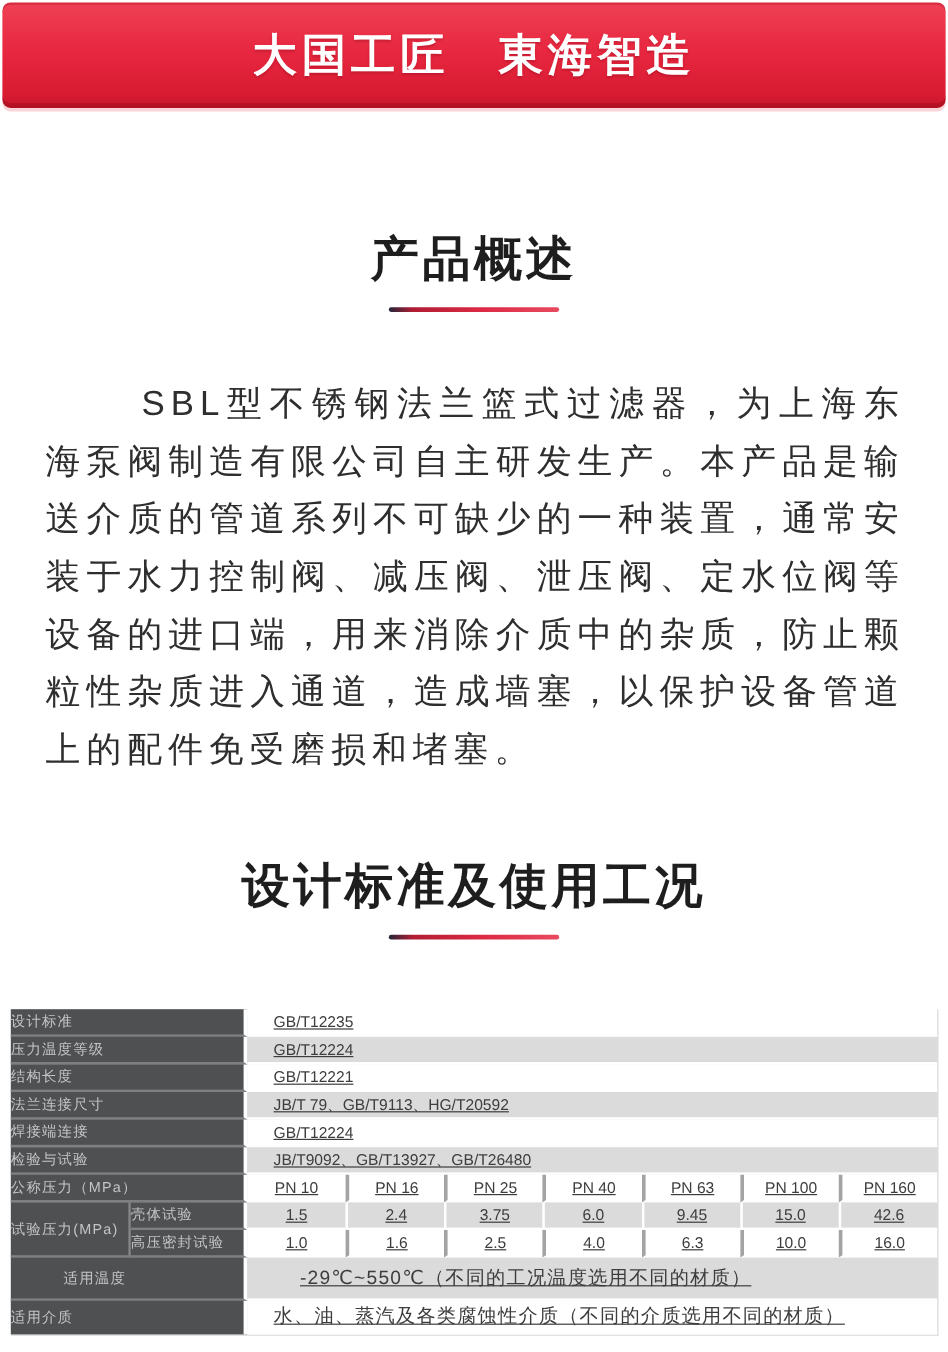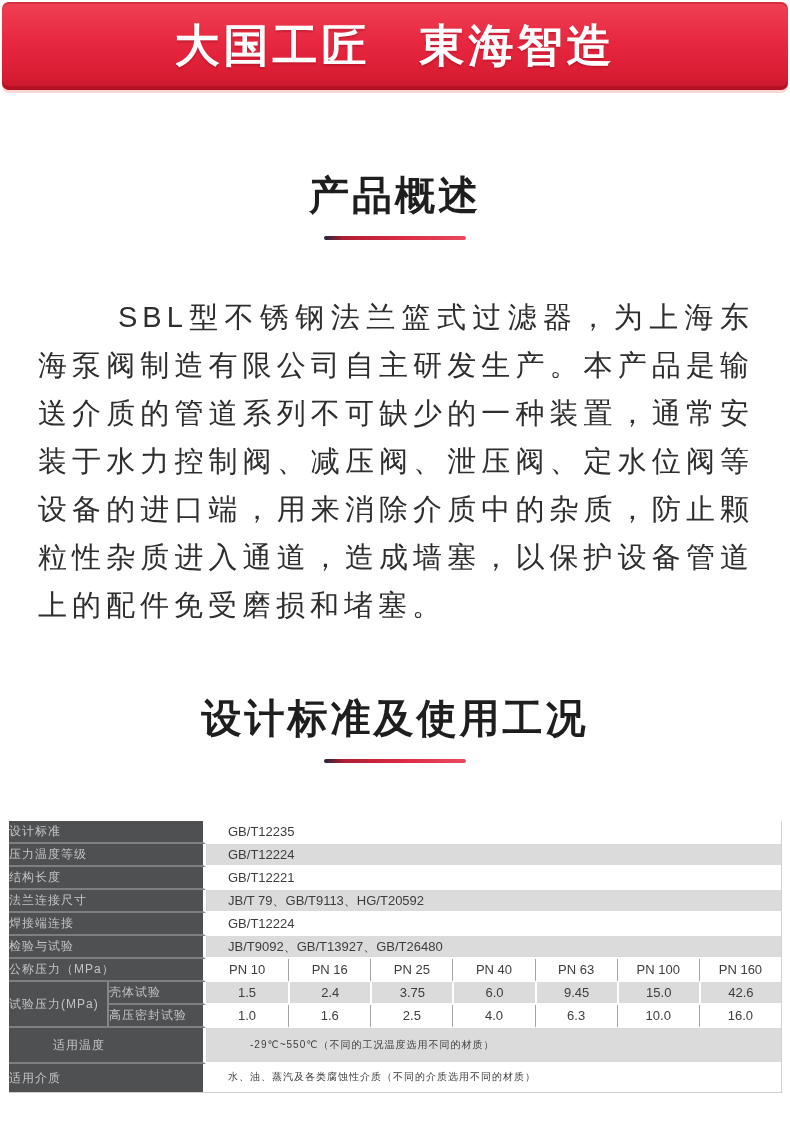--- a/index.html
+++ b/index.html
@@ -18,29 +18,29 @@
   .banner{
     margin:2px 2px 0 2px;
     height:88px;
     border-radius:7px;
     background:linear-gradient(180deg,#ef4054 0%,#e72840 45%,#da1c33 85%,#c5172a 100%);
     box-shadow:inset 0 2px 0 rgba(170,15,30,.35), inset 0 -4px 0 rgba(150,10,25,.40), 0 3px 0 rgba(235,90,105,.25);
     display:flex;align-items:center;justify-content:center;
   }
   .banner h1{
     color:#fff;
-    font-size:45px;
+    font-size:37px;
     font-weight:bold;
     letter-spacing:4px;
     text-shadow:0 2px 2px rgba(140,10,25,.35);
     white-space:pre;
   }
   
   .section-title{
-    margin-top:78px;
+    margin-top:98px;
     text-align:center;
     font-size:40px;
     font-weight:bold;
     letter-spacing:3px;
     color:#1e1e1e;
   }
   .section-title.second{margin-top:62px;}
   .title-underline{
     width:142px;height:4px;
     margin:13px auto 0 auto;
@@ -86,33 +86,34 @@
     letter-spacing:1px;
     border-bottom:2px solid #7e7f81;
     border-right:3px solid #ffffff;
   }
   td.lbl.grp{border-right:2px solid #85868a;}
   td.lbl.last{border-bottom:none;}
   td.val{
     padding-left:22px;
     color:#3d3d3d;
     border-bottom:2px solid #ffffff;
+    text-decoration:underline;
   }
   td.num{
     text-align:center;
     padding-left:0;
   }
   tr.bg-w td.val{background:#ffffff;}
   tr.bg-g td.val{background:#dbdbdb;}
-  tr.bg-w td.num{border-left:1px solid #a3a3a3;}
+  tr.bg-w td.num{border-left:3px solid #a3a3a3;}
   tr.bg-g td.num{border-left:2px solid #ffffff;}
   tr.bg-w td.num.first, tr.bg-g td.num.first{border-left:none;}
   tr.tall td{height:36px;padding-left:44px;}
   tr.tall2 td{height:28px;}
-  tr.tall td.val, tr.tall2 td.val{font-size:10px;letter-spacing:1px;}
+  tr.tall td.val, tr.tall2 td.val{font-size:16px;letter-spacing:1px;}
 </style>
 </head>
 <body>
 
 <div class="banner">
   <h1>大国工匠　東海智造</h1>
 </div>
 
 <div class="section-title">产品概述</div>
 <div class="title-underline"></div>

